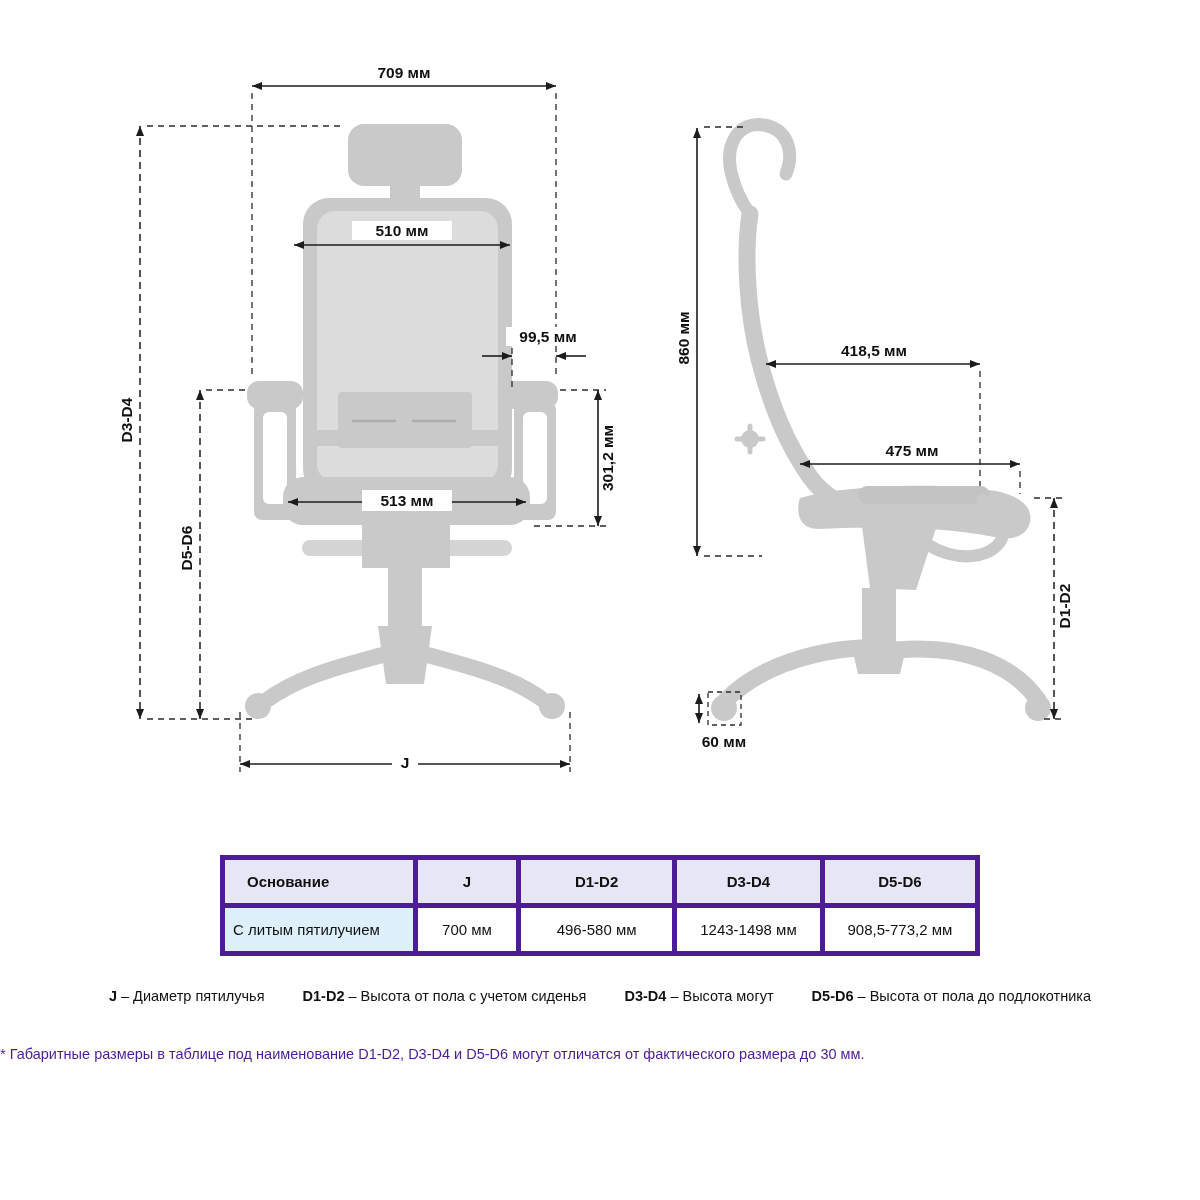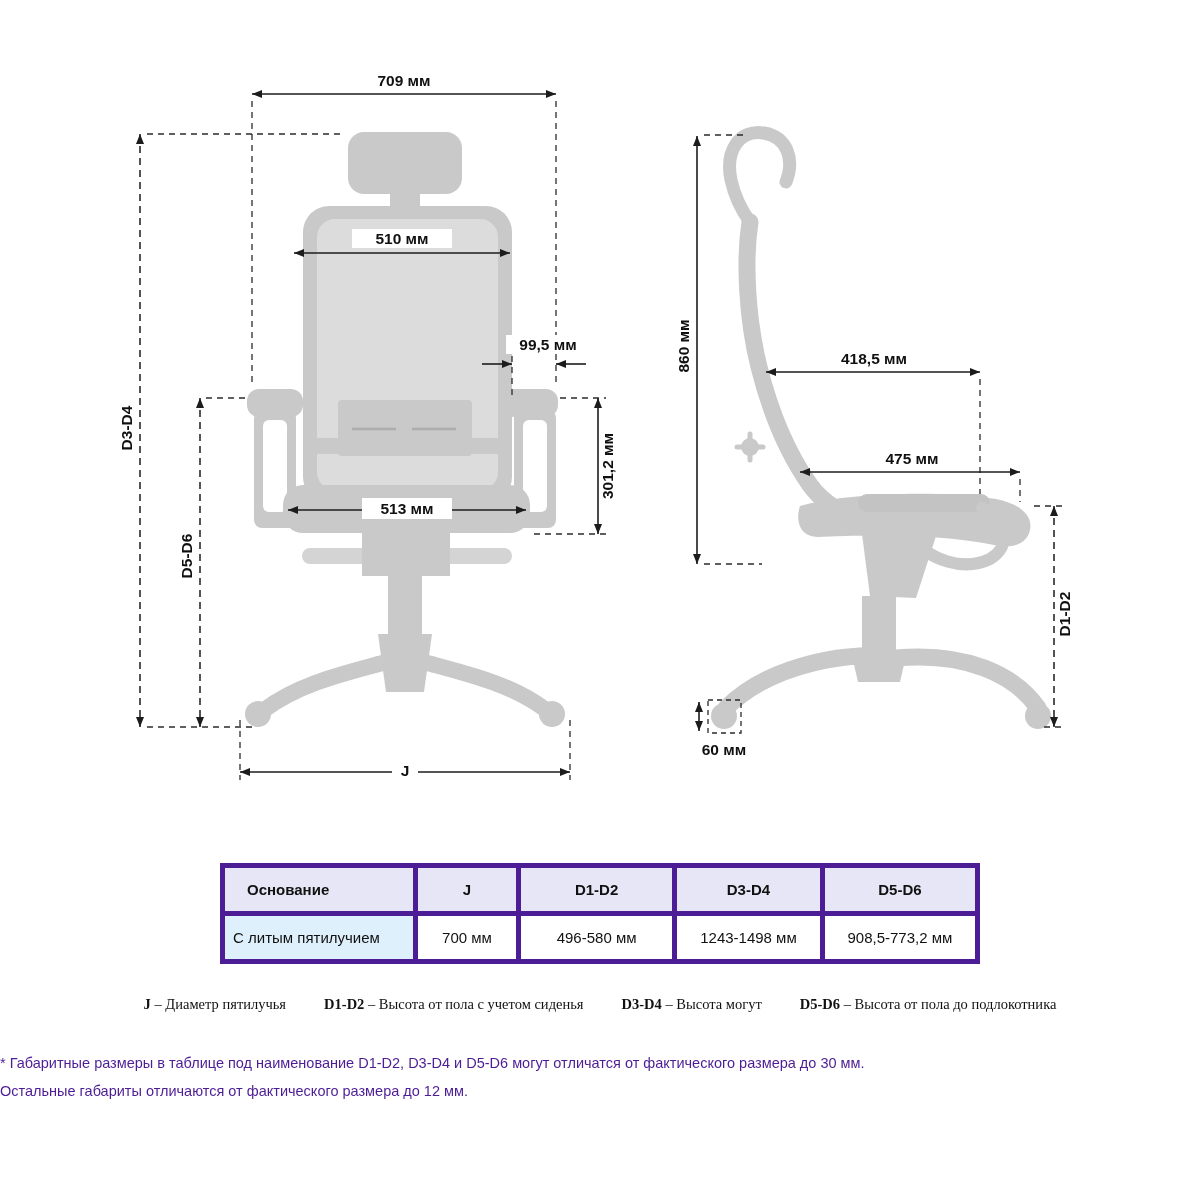--- a/index.html
+++ b/index.html
@@ -1,17 +1,17 @@
 <!DOCTYPE html>
 <html><head>
 <meta charset="utf-8">
 <style>
   html,body{margin:0;padding:0;background:#ffffff;}
   body{font-family:"Liberation Sans",sans-serif;color:#1a1a1a;}
-  .page{width:1200px;height:1104px;background:#fff;overflow:hidden;margin:8px auto;}
+  .page{width:1200px;height:1104px;background:#fff;overflow:hidden;margin:0 auto;}
 
   
   svg{display:block;}
   .gray{fill:#c9c9c9;}
   .lightgray{fill:#dcdcdc;}
   .limb{fill:none;stroke:#c9c9c9;stroke-width:16;stroke-linecap:round;}
   .limb17{fill:none;stroke:#c9c9c9;stroke-width:17;stroke-linecap:round;}
   .limb13{fill:none;stroke:#c9c9c9;stroke-width:13;stroke-linecap:round;}
   .limb12{fill:none;stroke:#c9c9c9;stroke-width:12;stroke-linecap:round;}
   .knob{stroke:#c9c9c9;stroke-width:5;stroke-linecap:round;}
@@ -24,21 +24,21 @@
   
   .dim-table{width:760px;margin:55px auto 0;border-collapse:collapse;font-size:15px;color:#111;}
   .dim-table th,.dim-table td{border:5px solid #4c1d95;text-align:center;padding:13px 8px;}
   .dim-table th{background:#e7e6f6;font-weight:bold;}
   .dim-table th.col-base{text-align:left;padding-left:22px;}
   .dim-table td.rowlabel{background:#def0fb;text-align:left;}
   .w-base{width:176px;} .w-j{width:96px;} .w-d12{width:160px;} .w-d34{width:148px;} .w-d56{width:156px;}
 
   
   .legend{width:1150px;margin:32px auto 0;text-align:center;font-size:14.5px;color:#111;}
-  .legend .item{margin:0 17px;white-space:nowrap;font-family:Liberation Serif, serif;}
+  .legend .item{margin:0 17px;white-space:nowrap;}
   .legend b{font-weight:bold;}
   .footnotes{margin:36px auto 0;text-align:left;font-size:14.5px;color:#4c1d95;line-height:1.95;}
 </style>
 </head>
 <body>
 
 <div class="page">
 
   <svg viewBox="0 0 1200 800" width="1200" height="800">
     <defs>
@@ -194,16 +194,15 @@
 
   <div class="legend">
     <span class="item"><b>J</b> <span>– Диаметр пятилучья</span></span>
     <span class="item"><b>D1-D2</b> <span>– Высота от пола с учетом сиденья</span></span>
     <span class="item"><b>D3-D4</b> <span>– Высота могут</span></span>
     <span class="item"><b>D5-D6</b> <span>– Высота от пола до подлокотника</span></span>
   </div>
 
   <div class="footnotes">
     <div>* Габаритные размеры в таблице под наименование D1-D2, D3-D4 и D5-D6 могут отличатся от фактического размера до 30 мм.</div>
-    <div>Остальные габариты отличаются от фактического размера до 12 мм.</div>
   </div>
 
 </div>
 
 </body></html>

